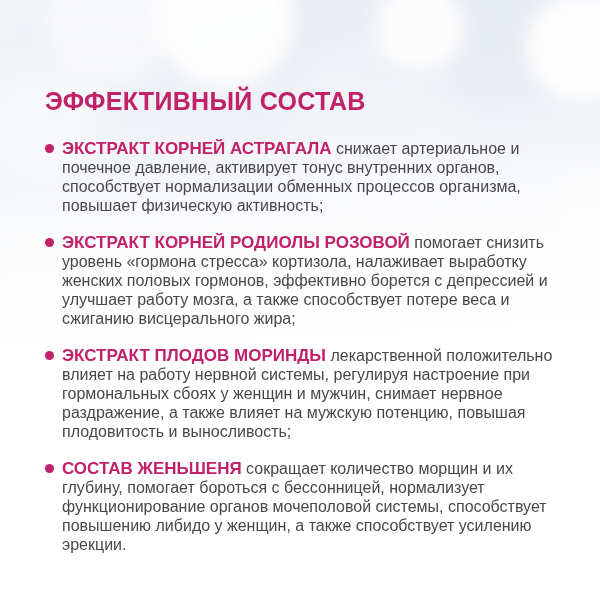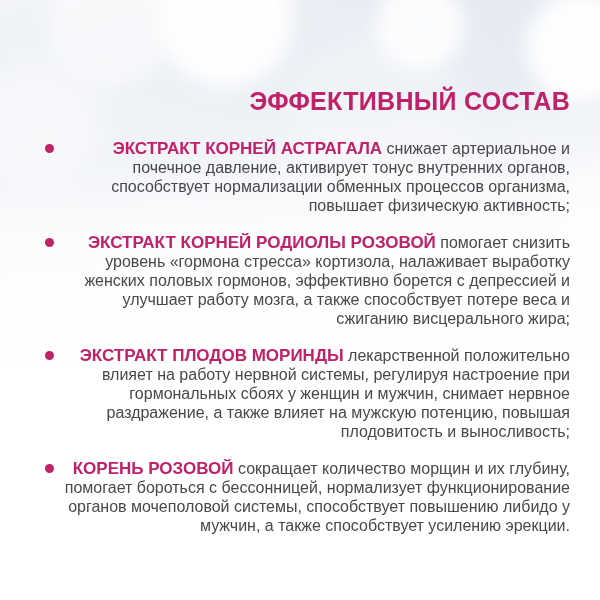--- a/index.html
+++ b/index.html
@@ -38,21 +38,20 @@
       rgba(255,255,255,0) 0%,
       rgba(255,255,255,0.45) 20%,
       rgba(255,255,255,0.85) 40%,
       rgba(255,255,255,1) 62%);
   }
   .content {
     position: absolute;
     left: 45px;
     top: 88px;
     right: 30px;
-    text-align: right;
   }
   .page-title {
     margin: 0 0 25px 0;
     font-size: 25px;
     line-height: 26px;
     font-weight: 800;
     letter-spacing: .3px;
     color: #c02168;
   }
   .ingredients {
@@ -113,18 +112,18 @@
         <span class="ing-name">ЭКСТРАКТ КОРНЕЙ РОДИОЛЫ РОЗОВОЙ</span>
         <span class="ing-desc">помогает снизить уровень «гормона стресса» кортизола, налаживает выработку женских половых гормонов, эффективно борется с депрессией и улучшает работу мозга, а также способствует потере веса и сжиганию висцерального жира;</span>
       </li>
       <li>
         <span class="dot"></span>
         <span class="ing-name">ЭКСТРАКТ ПЛОДОВ МОРИНДЫ</span>
         <span class="ing-desc">лекарственной положительно влияет на работу нервной системы, регулируя настроение при гормональных сбоях у женщин и мужчин, снимает нервное раздражение, а также влияет на мужскую потенцию, повышая плодовитость и выносливость;</span>
       </li>
       <li>
         <span class="dot"></span>
-        <span class="ing-name">КОРЕНЬ РОЗОВОЙ</span>
-        <span class="ing-desc">сокращает количество морщин и их глубину, помогает бороться с бессонницей, нормализует функционирование органов мочеполовой системы, способствует повышению либидо у мужчин, а также способствует усилению эрекции.</span>
+        <span class="ing-name">СОСТАВ ЖЕНЬШЕНЯ</span>
+        <span class="ing-desc">сокращает количество морщин и их глубину, помогает бороться с бессонницей, нормализует функционирование органов мочеполовой системы, способствует повышению либидо у женщин, а также способствует усилению эрекции.</span>
       </li>
     </ul>
   </main>
 </div>
 
 </body></html>

